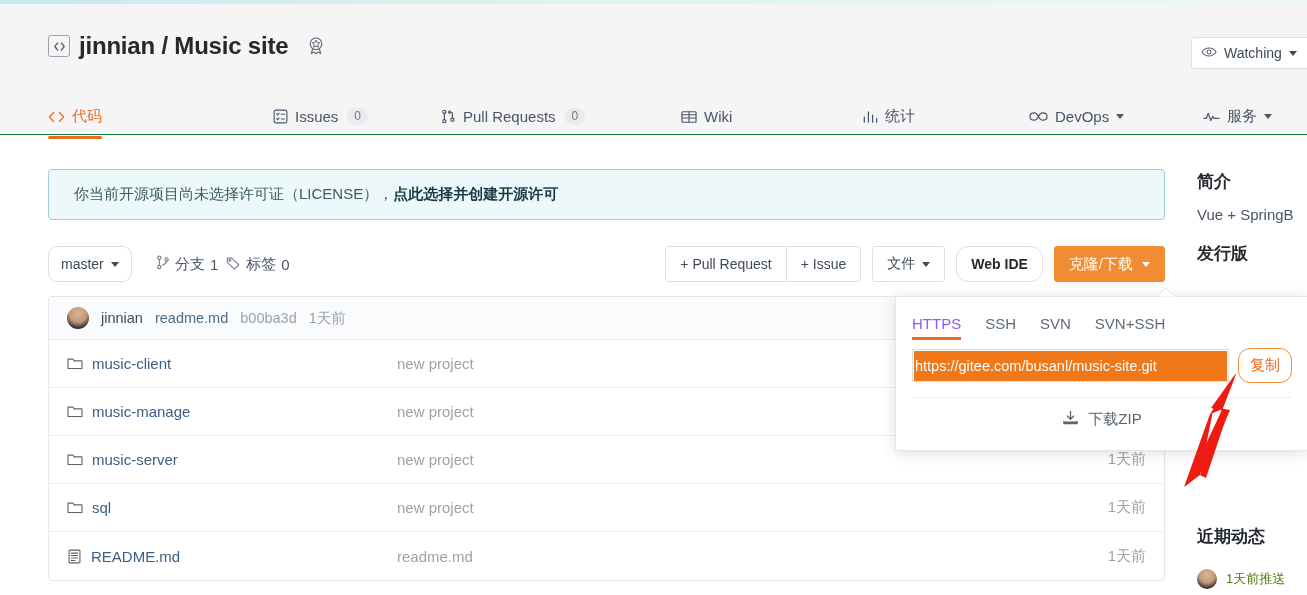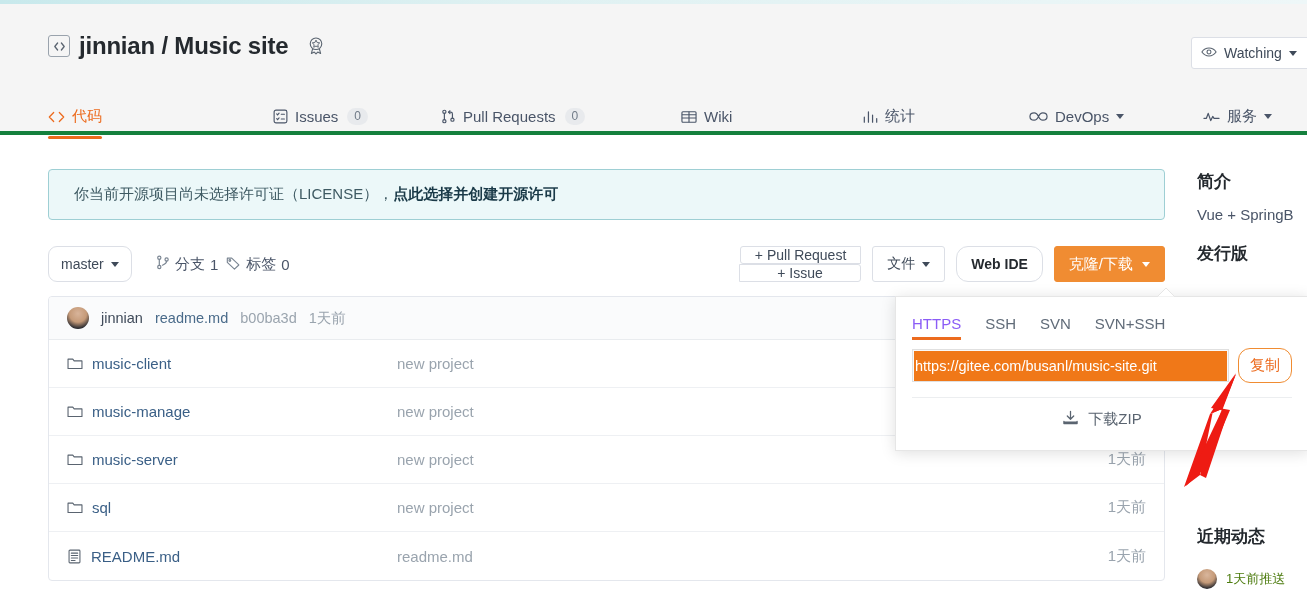--- a/index.html
+++ b/index.html
@@ -16,21 +16,21 @@
   
   .top-strip {
     position: absolute; top: 0; left: 0; width: 1307px; height: 4px;
     background: linear-gradient(90deg, #c8e9ec 0%, #dff1f2 40%, #eef7f8 100%);
   }
 
   
   .header {
     position: absolute; top: 4px; left: 0; width: 1307px; height: 131px;
     background: #f5f5f5;
-    border-bottom: 4px solid #15803d;
+    border-bottom: 1px solid #15803d;
   }
   .repo-title-row {
     position: absolute; left: 48px; top: 28px;
     display: flex; align-items: center; gap: 9px;
   }
   .repo-icon {
     width: 22px; height: 22px;
     border: 1.6px solid #9aa3ad; border-radius: 3px;
     display: flex; align-items: center; justify-content: center;
     color: #5a6470; font-size: 12px; line-height: 1;
@@ -115,21 +115,21 @@
     position: absolute; left: 108px; top: 0; height: 36px;
     display: flex; align-items: center; gap: 8px;
     font-size: 15px; color: #4a5568;
   }
   .meta-links .mitem { display: inline-flex; align-items: center; gap: 5px; cursor: pointer; }
 
   .right-actions {
     position: absolute; right: 0; top: 0; height: 36px;
     display: flex; align-items: stretch;
   }
-  .seg-group { display: flex; flex-direction: column; }
+  .seg-group { display: flex; }
   .seg-group .btn { border-radius: 0; margin-left: -1px; }
   .seg-group .btn:first-child { border-radius: 3px 0 0 3px; margin-left: 0; }
   .seg-group .btn:last-child { border-radius: 0 3px 3px 0; }
   .btn-file { margin-left: 11px; border-radius: 3px; gap: 7px; }
   .btn-webide { margin-left: 11px; border-radius: 12px; font-weight: bold; color: #24292e; }
   .btn-clone {
     margin-left: 11px; border-radius: 3px;
     background: #f08c32; border-color: #f08c32; color: #fff;
     font-size: 15px; gap: 9px; padding: 0 14px;
   }

